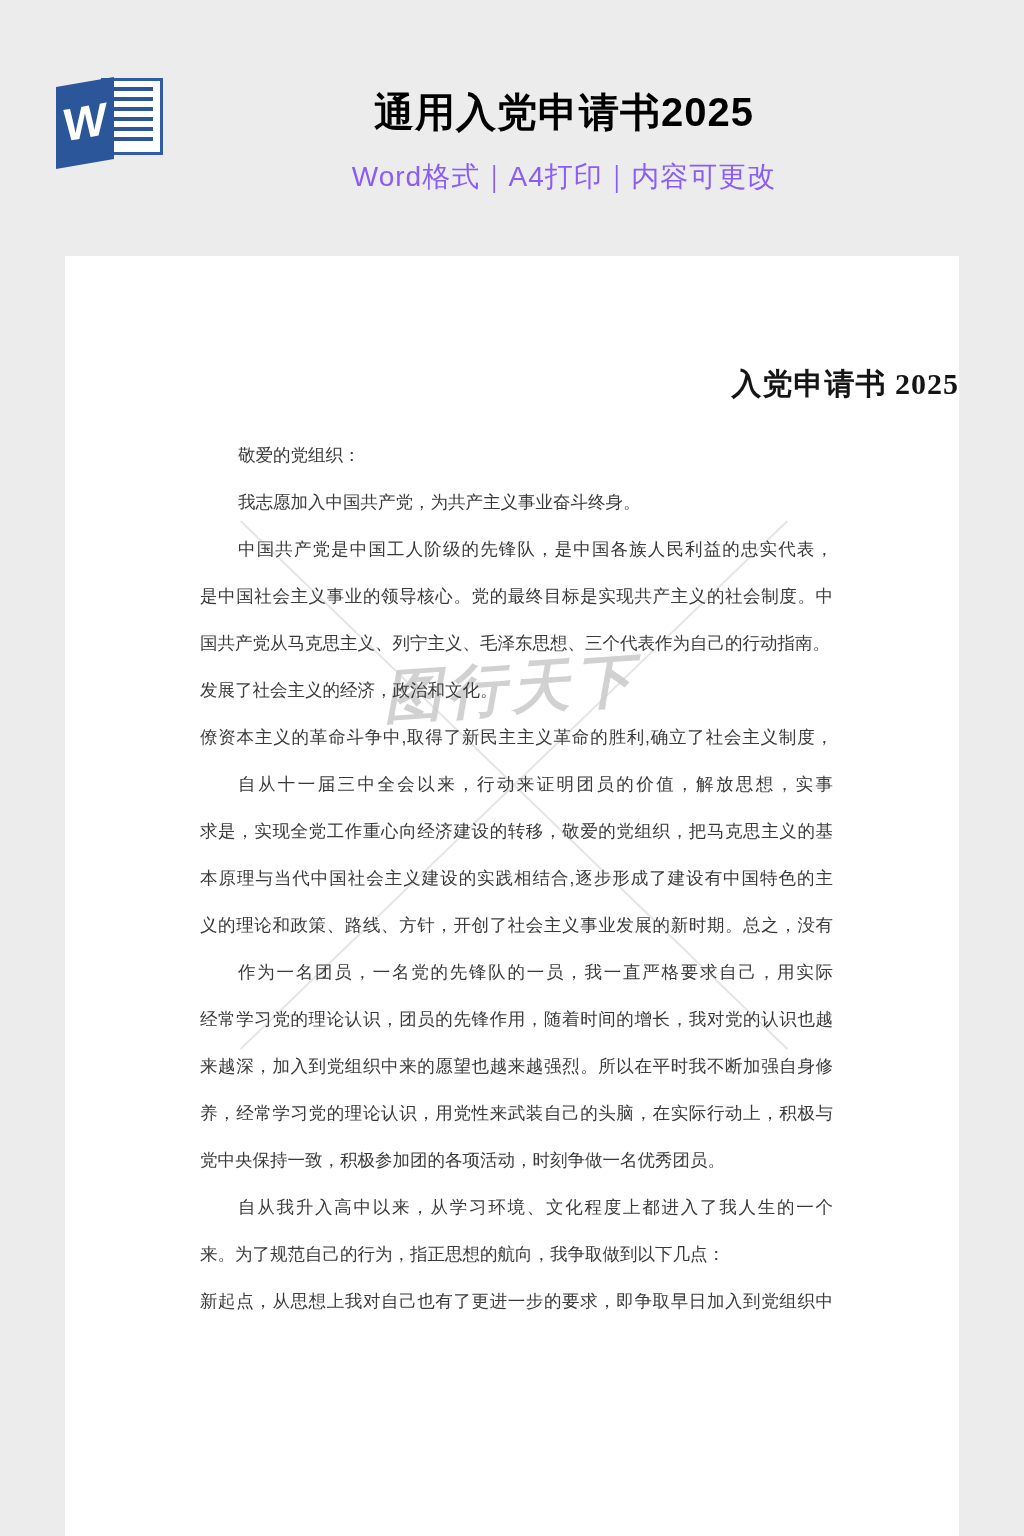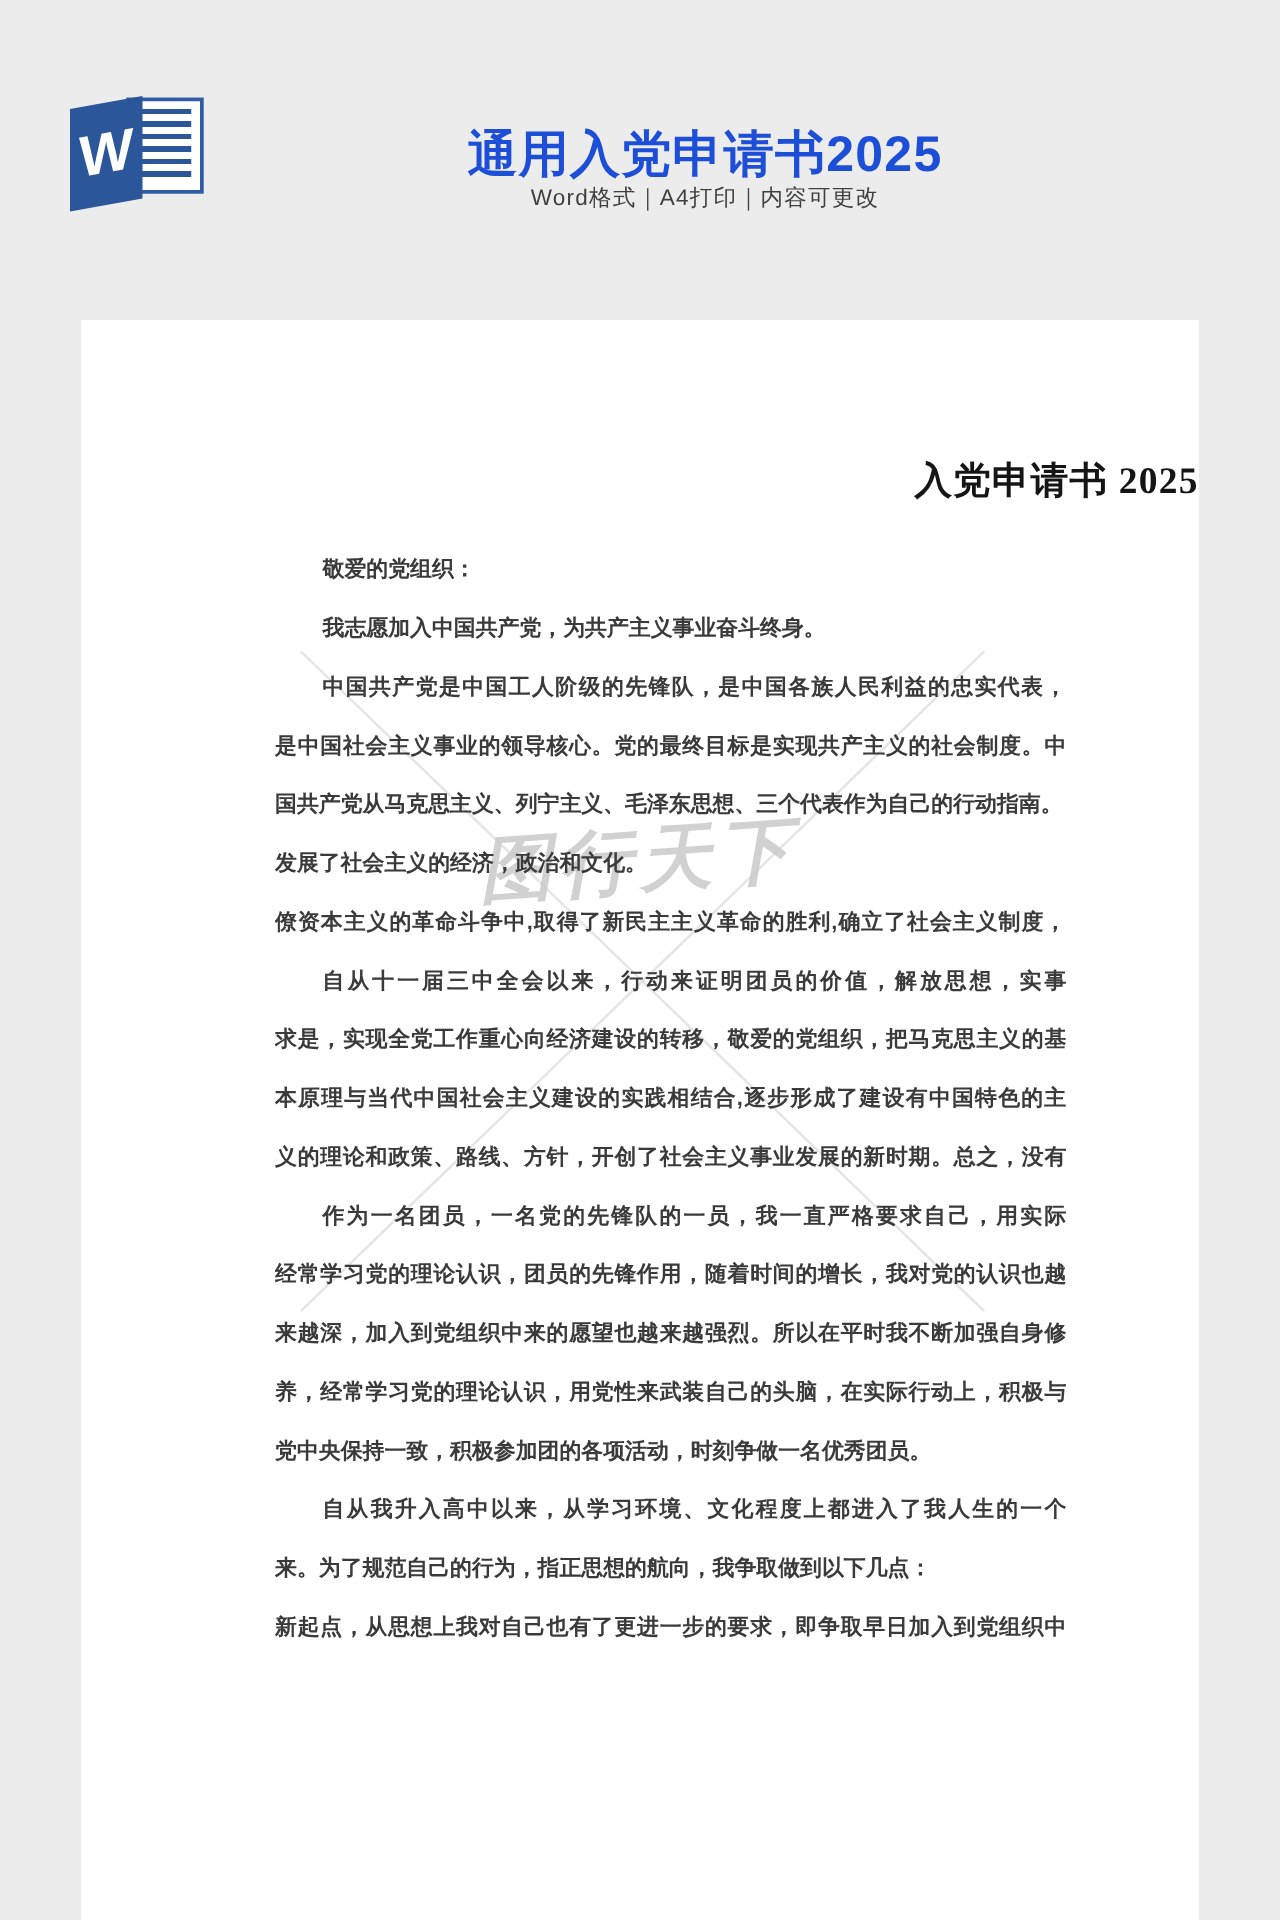--- a/index.html
+++ b/index.html
@@ -25,27 +25,27 @@
     background: repeating-linear-gradient(to bottom, #2b579a 0px, #2b579a 4.5px, #ffffff 4.5px, #ffffff 10px);
   }
   .wicon .flap {
     position: absolute; left: 0; top: 8px; width: 58px; height: 82px;
     background: #2b579a; transform: skewY(-10deg); z-index: 2;
     color: #ffffff; font-weight: bold; font-size: 46px; line-height: 80px; text-align: center;
   }
 
   .header-text { position: absolute; left: 170px; right: 66px; top: 88px; text-align: center; }
   .h-title {
-    position: absolute; left: 0; right: 0; top: 14px;
-    font-size: 40px; font-weight: bold; color: #1d4ed8; line-height: 44px; letter-spacing: 1px;
+    position: absolute; left: 0; right: 0; top: 2px;
+    font-size: 40px; font-weight: bold; color: #000000; line-height: 44px; letter-spacing: 1px;
     white-space: nowrap;
   }
   .h-subtitle {
-    position: absolute; left: 0; right: 0; top: 53px;
-    font-size: 18px; color: #404040; line-height: 34px; letter-spacing: 1px;
+    position: absolute; left: 0; right: 0; top: 72px;
+    font-size: 28px; color: #8b5cf6; line-height: 34px; letter-spacing: 1px;
     white-space: nowrap;
   }
 
   
   .page {
     position: absolute; left: 65px; top: 256px; width: 894px; height: 1280px;
     background: #ffffff;
   }
 
   .doc-title {
@@ -64,21 +64,21 @@
   .wm-text {
     position: absolute; left: 318px; top: 394px;
     font-family: "Liberation Serif", serif; font-style: italic; font-weight: bold;
     font-size: 58px; color: #c9c9c9; letter-spacing: 6px; white-space: nowrap;
     transform: rotate(-4deg); opacity: 0.85;
   }
 
   
   .doc-body {
     position: absolute; left: 135px; top: 176px; width: 633px;
-    font-size: 17.5px; line-height: 47px; color: #3a3a3a; font-weight: 700; margin-left: 20px;
+    font-size: 17.5px; line-height: 47px; color: #3a3a3a; font-weight: 400;
   }
   .line {
     height: 47px; overflow: hidden;
     text-align: justify; text-align-last: justify;
   }
   .line.indent { padding-left: 38px; }
   .line.plain-end { text-align-last: left; }
 </style>
 </head>
 <body>

